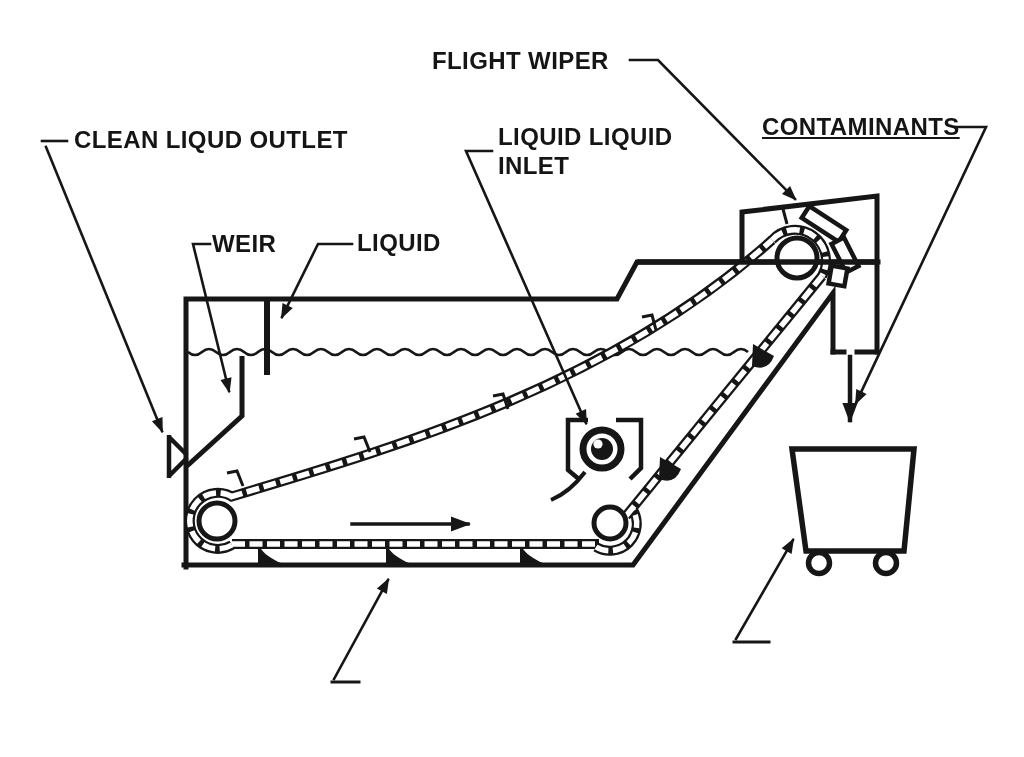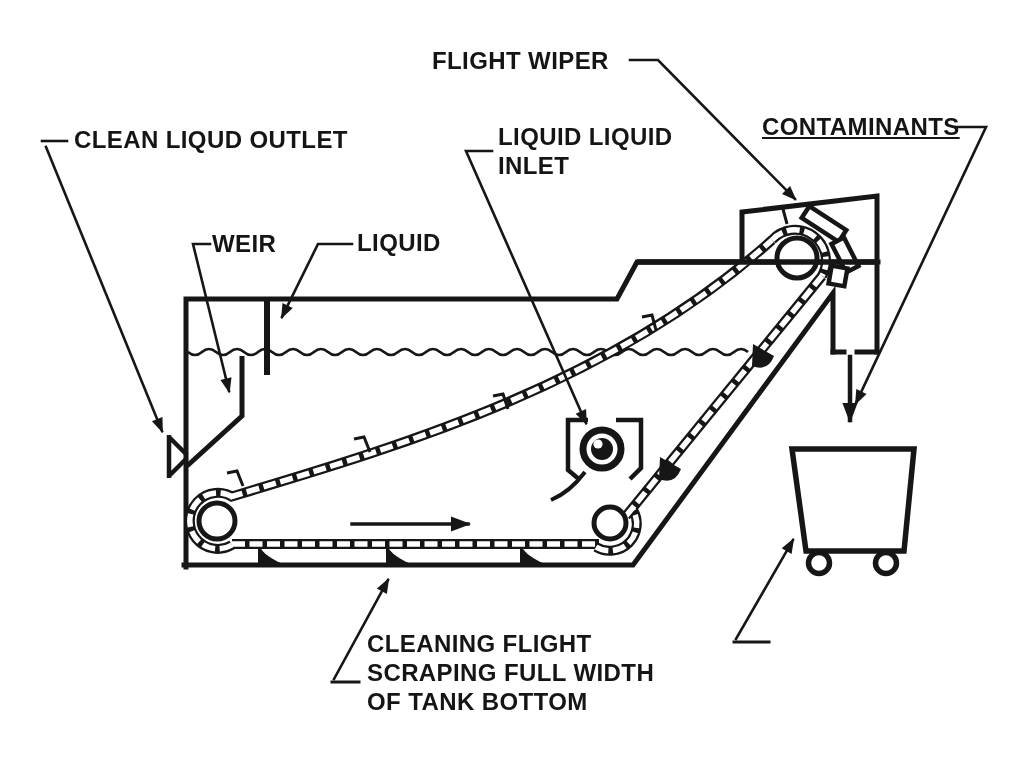--- a/index.html
+++ b/index.html
@@ -123,17 +123,14 @@
   </g>
 </svg>
 
 <div class="lbl" style="left:74px;top:125px;">CLEAN LIQUD OUTLET</div>
 <div class="lbl" style="left:432px;top:46px;">FLIGHT WIPER</div>
 <div class="lbl" style="left:498px;top:122px;">LIQUID LIQUID
 INLET</div>
 <div class="lbl" style="left:762px;top:112px;text-decoration:underline;">CONTAMINANTS</div>
 <div class="lbl" style="left:212px;top:229px;">WEIR</div>
 <div class="lbl" style="left:357px;top:228px;">LIQUID</div>
-<div class="lbl" style="left:367px;top:629px;">CLEANING FLIGHT
-SCRAPING FULL WIDTH
-OF TANK BOTTOM</div>
 
 </div>
 
 </body></html>

